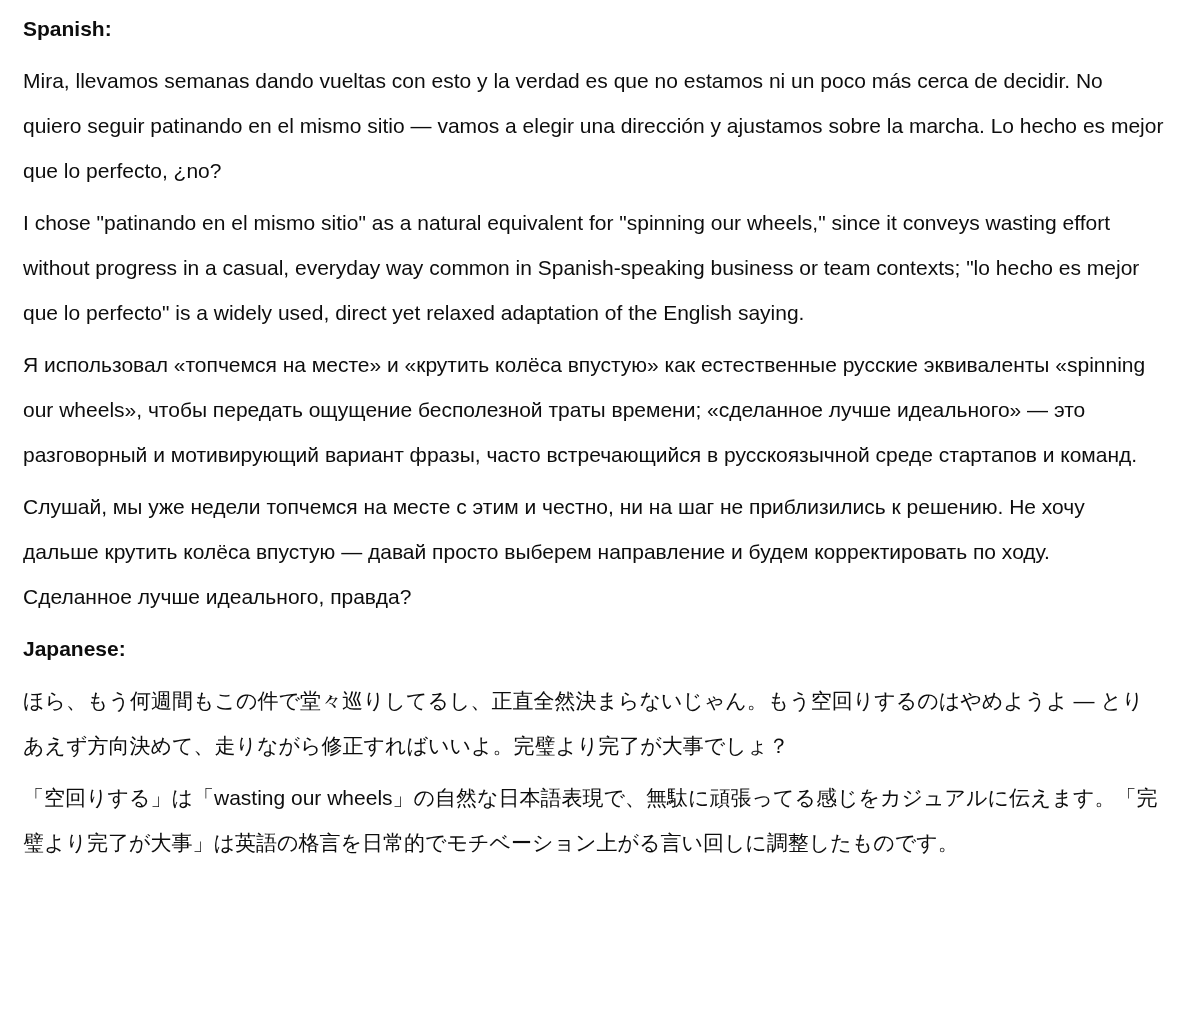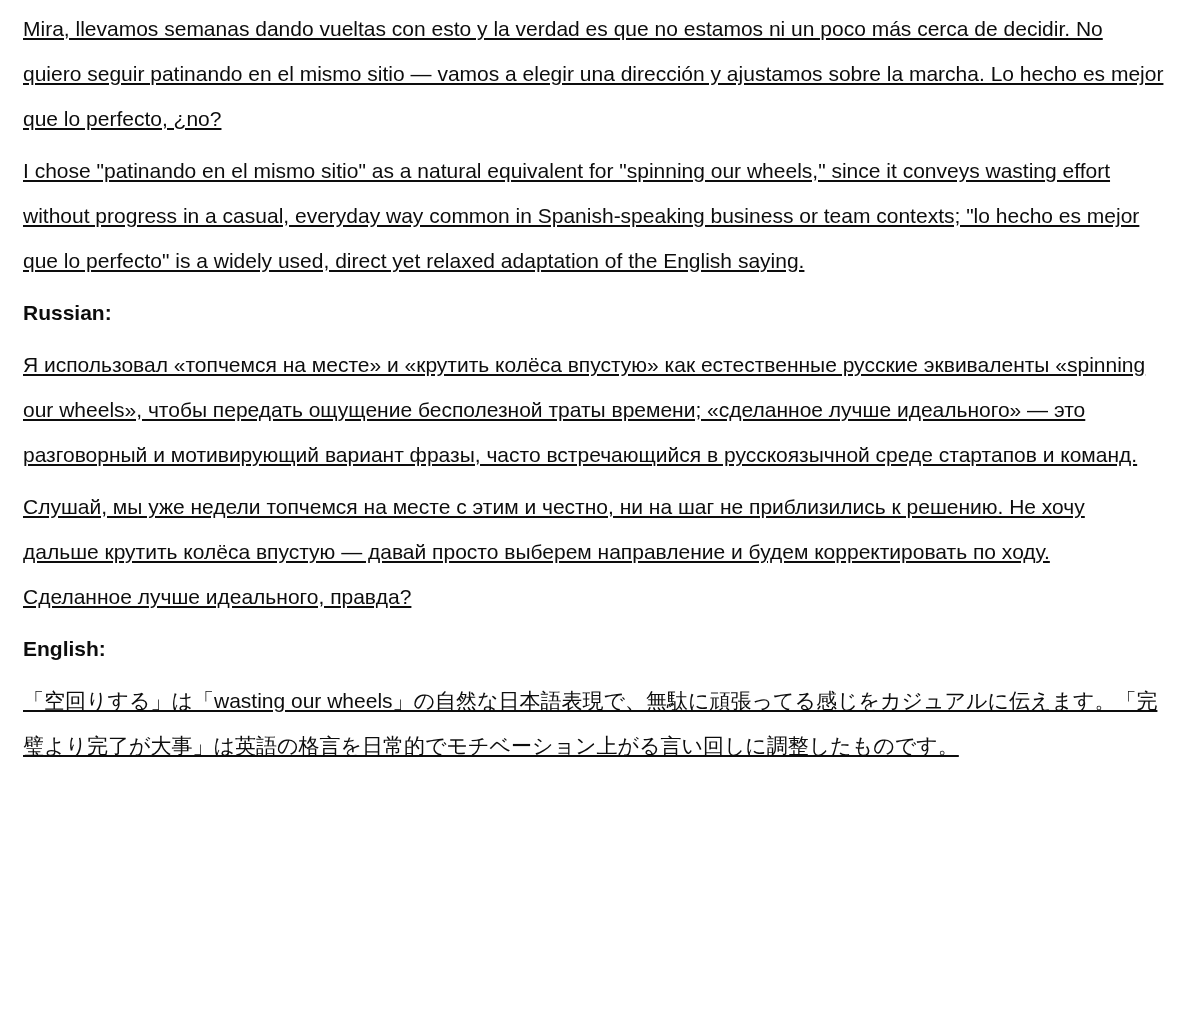--- a/index.html
+++ b/index.html
@@ -23,31 +23,31 @@
     -webkit-font-smoothing: antialiased;
   }
   .doc .heading {
     font-size: 21px;
     font-weight: 700;
     line-height: 45px;
     margin: 0 0 7px 0;
   }
   .doc p {
     margin: 0 0 7px 0;
-    text-decoration: underline;
   }
 </style>
 </head>
 <body>
 
 <div class="doc">
 
+  <div class="heading">Spanish:</div>
   <p>Mira, llevamos semanas dando vueltas con esto y la verdad es que no estamos ni un poco más cerca de decidir. No quiero seguir patinando en el mismo sitio — vamos a elegir una dirección y ajustamos sobre la marcha. Lo hecho es mejor que lo perfecto, ¿no?</p>
   <p>I chose "patinando en el mismo sitio" as a natural equivalent for "spinning our wheels," since it conveys wasting effort without progress in a casual, everyday way common in Spanish-speaking business or team contexts; "lo hecho es mejor que lo perfecto" is a widely used, direct yet relaxed adaptation of the English saying.</p>
 
-  <div class="heading">Russian:</div>
   <p>Я использовал «топчемся на месте» и «крутить колёса впустую» как естественные русские эквиваленты «spinning our wheels», чтобы передать ощущение бесполезной траты времени; «сделанное лучше идеального» — это разговорный и мотивирующий вариант фразы, часто встречающийся в русскоязычной среде стартапов и команд.</p>
   <p>Слушай, мы уже недели топчемся на месте с этим и честно, ни на шаг не приблизились к решению. Не хочу дальше крутить колёса впустую — давай просто выберем направление и будем корректировать по ходу. Сделанное лучше идеального, правда?</p>
 
-  <div class="heading">English:</div>
+  <div class="heading">Japanese:</div>
+  <p>ほら、もう何週間もこの件で堂々巡りしてるし、正直全然決まらないじゃん。もう空回りするのはやめようよ — とりあえず方向決めて、走りながら修正すればいいよ。完璧より完了が大事でしょ？</p>
   <p>「空回りする」は「wasting our wheels」の自然な日本語表現で、無駄に頑張ってる感じをカジュアルに伝えます。「完璧より完了が大事」は英語の格言を日常的でモチベーション上がる言い回しに調整したものです。</p>
 
 </div>
 
 </body></html>

